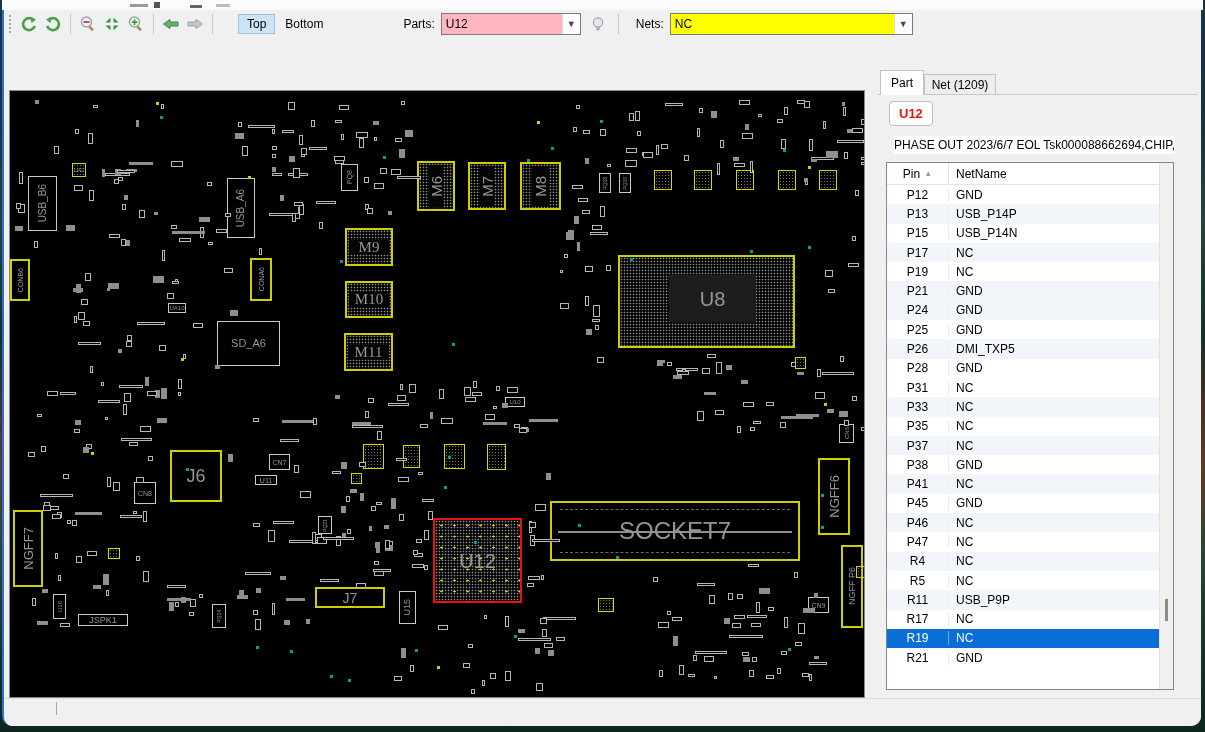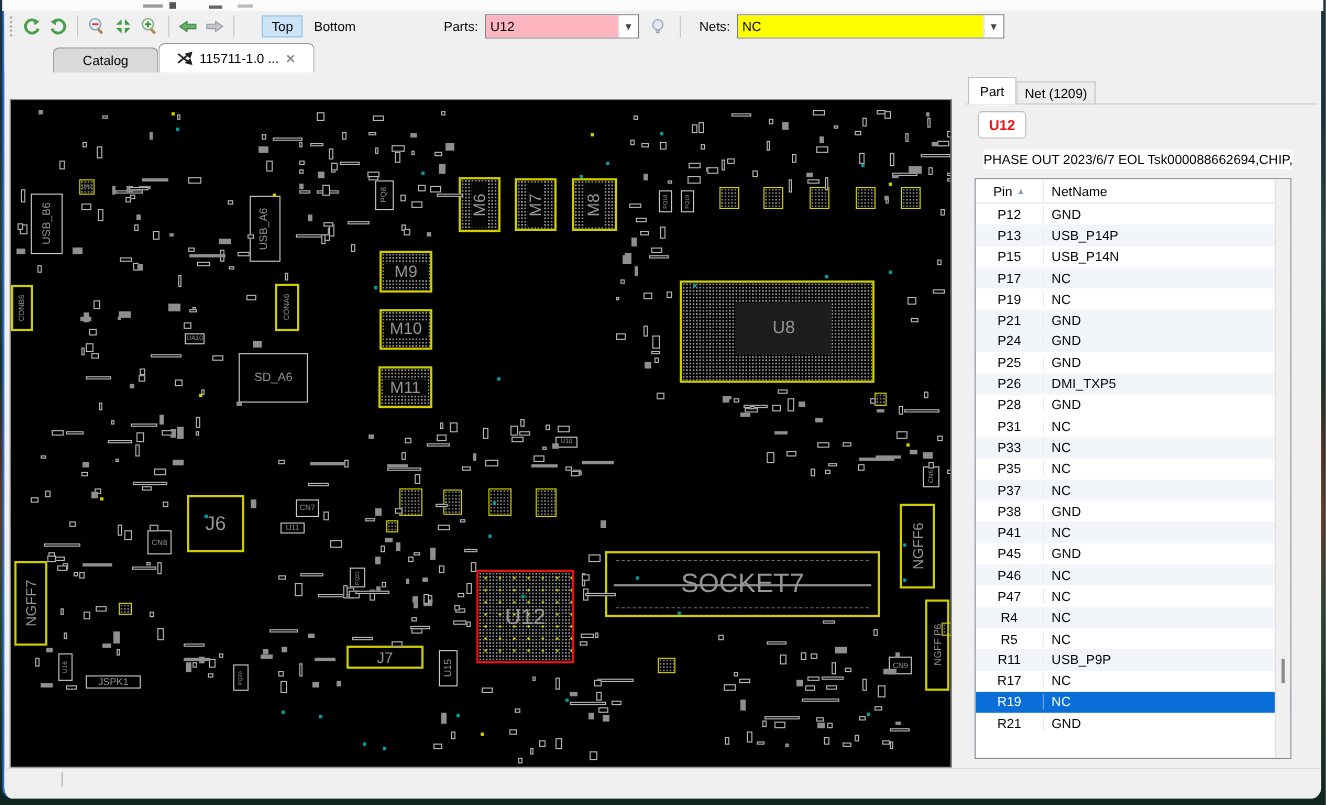--- a/index.html
+++ b/index.html
@@ -45,21 +45,21 @@
     background:#000; border:1px solid #8a8a8a; overflow:hidden; }
   .comp { position:absolute; display:flex; align-items:center; justify-content:center; }
   .clabel { color:#969696; line-height:1; white-space:nowrap; }
   .vlab { writing-mode:vertical-rl; transform:rotate(180deg); }
   .ybox { border:2px solid #cfcf00; background:#000; }
   .wbox { border:1px solid #c9c9c9; background:#000; }
   .bga, .bgabig { border:2px solid #cfcf00;
     background-image:radial-gradient(#8f8f8f 0.7px, transparent 1.1px); background-size:3px 3px; }
   .band { position:absolute; background:#050505; display:flex; align-items:center; justify-content:center; }
   .band.v { left:28%; width:44%; top:2px; bottom:2px; }
-  .band.h { top:28%; height:44%; left:2px; right:2px; }
+  .band.h { top:28%; height:44%; left:2px; right:2px;font-family:Liberation Serif, serif; }
   .inner { position:absolute; background:#1d1d1d; display:flex; align-items:center; justify-content:center; }
   .bgared { border:2px solid #e81212;
     background-image:radial-gradient(#cfcf00 1px, transparent 1.4px), radial-gradient(#8f8f8f .7px, transparent 1.1px);
     background-size:13px 11px, 3px 3px; }
   .socket { border:2px solid #cfcf00; background:#000; }
   .socket .midline { position:absolute; left:6px; right:6px; top:50%; height:2px; background:#8f8f8f; }
   .socket .pinrow { position:absolute; left:8px; right:8px; height:0; border-top:1px dashed #6a6a6a; }
   .ysq { border:1px solid #d8d800;
     background-image:radial-gradient(#777 .6px, transparent 1px); background-size:3px 3px; }
   .passive { position:absolute; border:1px solid rgba(215,215,215,.85); background:#000; }
@@ -177,37 +177,20 @@
         </svg>
     </div>
     <div class="tsep" style="margin-left:8px"></div>
     <span class="tb-label" style="margin-left:12px">Nets:</span>
     <div class="combo nets">
       <div class="val" style="background:#ffff00">NC</div>
       <div class="arrow">▼</div>
     </div>
   </div>
 
-  <div class="tabbar">
-    <div class="tab catalog">
-      <span>Catalog</span>
-    </div>
-    <div class="tab board">
-      <svg width="14" height="12" viewBox="0 0 14 12">
-          <g stroke="#222" stroke-width="1.6" fill="#222">
-            <line x1="1" y1="10" x2="11" y2="2"></line>
-            <line x1="1" y1="2" x2="11" y2="10"></line>
-            <polygon points="13,1 8.5,2.2 11.6,4.8"></polygon>
-            <polygon points="13,11 8.5,9.8 11.6,7.2"></polygon>
-          </g>
-        </svg>
-      <span>115711-1.0 ...</span>
-      <span class="close">✕</span>
-    </div>
-  </div>
 
   <div class="canvas" id="board">
       <div class="comp wbox" style="left: 18px; top: 85px; width: 29px; height: 55px;">
         <span class="clabel vlab" style="font-size: 10px;">USB_B6</span>
       </div>
       <div class="comp wbox" style="left: 217px; top: 87px; width: 28px; height: 60px;">
         <span class="clabel vlab" style="font-size: 10px;">USB_A6</span>
       </div>
       <div class="comp ybox" style="left: 0px; top: 168px; width: 20px; height: 42px;">
         <span class="clabel vlab" style="font-size: 7px;">CONB6</span>
@@ -252,21 +235,21 @@
           <span class="clabel" style="font-size: 15px;">M10</span>
         </div>
       </div>
       <div class="comp bga" style="left: 334px; top: 242px; width: 49px; height: 38px;">
         <div class="band h">
           <span class="clabel" style="font-size: 15px;">M11</span>
         </div>
       </div>
       <div class="comp bgabig" style="left: 608px; top: 164px; width: 177px; height: 93px;">
         <div class="inner" style="left: 49px; top: 18px; width: 87px; height: 47px;">
-          <span class="clabel" style="font-size: 16px;">U8</span>
+          <span class="clabel" style="font-size: 20px;">U8</span>
         </div>
       </div>
       <div class="comp wbox" style="left: 589px; top: 82px; width: 12px; height: 20px;">
         <span class="clabel vlab" style="font-size: 5px;">PQ18</span>
       </div>
       <div class="comp wbox" style="left: 609px; top: 82px; width: 12px; height: 20px;">
         <span class="clabel vlab" style="font-size: 5px;">PQ19</span>
       </div>
       <div class="comp wbox" style="left: 495px; top: 306px; width: 20px; height: 10px;">
         <span class="clabel" style="font-size: 6px;">U10</span>

